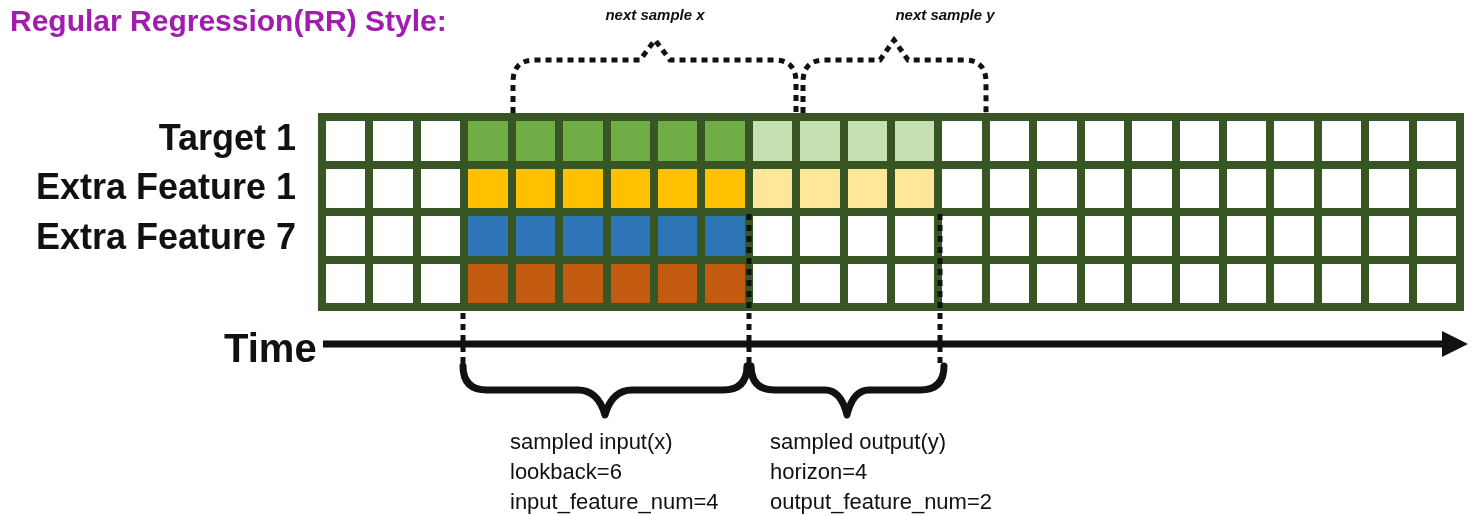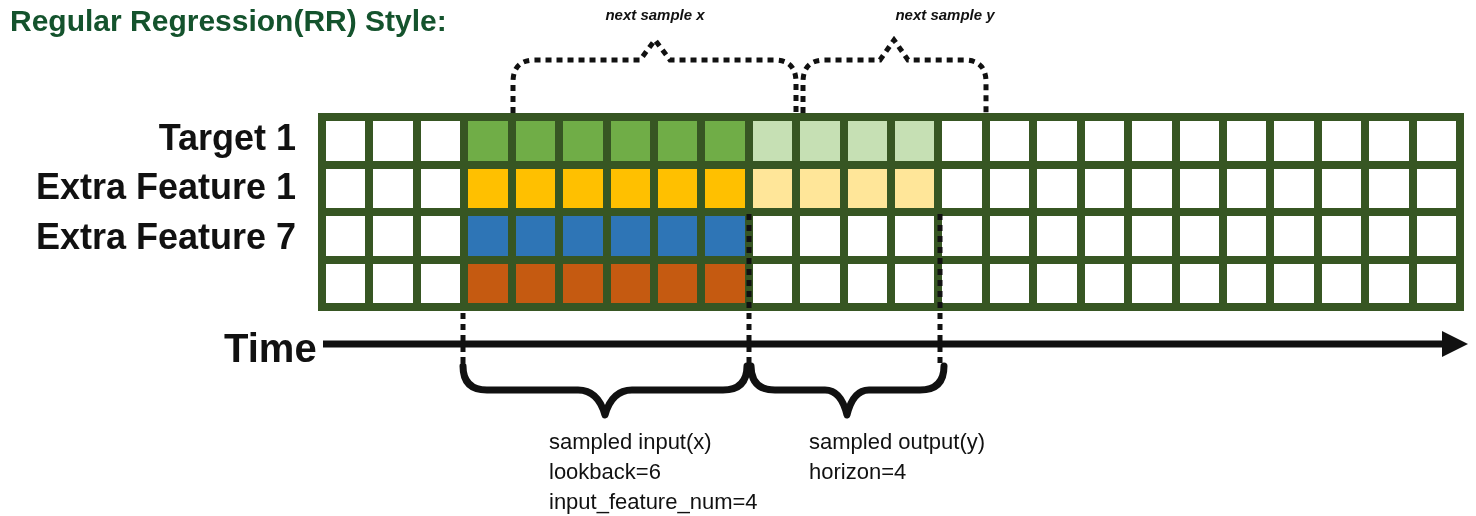--- a/index.html
+++ b/index.html
@@ -1,38 +1,38 @@
 <!DOCTYPE html>
 <html><head>
 <meta charset="utf-8">
 <style>
   html,body{margin:0;padding:0;background:#fff;}
   .canvas{
     position:relative;width:1476px;height:516px;background:#fff;overflow:hidden;
     font-family:"Liberation Sans", sans-serif;color:#111;
   }
-  .title{position:absolute;left:10px;top:4px;font-size:30px;font-weight:bold;color:#14532d;}
+  .title{position:absolute;left:10px;top:4px;font-size:30px;font-weight:bold;color:#a21caf;}
   .row-labels{position:absolute;left:0;top:113px;width:306px;height:198px;
     display:grid;grid-template-rows:repeat(4,1fr);}
   .row-label{display:flex;align-items:center;justify-content:flex-end;
     font-size:36px;font-weight:bold;padding-right:10px;white-space:nowrap;}
   .grid{position:absolute;left:318px;top:113px;width:1146px;height:198px;
     display:grid;grid-template-columns:repeat(24,1fr);grid-template-rows:repeat(4,1fr);
     gap:8px;padding:8px;box-sizing:border-box;background:#375623;}
   .cell{background:#fff;}
   .overlay{position:absolute;left:0;top:0;width:1476px;height:516px;pointer-events:none;}
   .brace-label{position:absolute;top:6px;transform:translateX(-50%);
     font-style:italic;font-weight:bold;font-size:15px;white-space:nowrap;}
   #label-nsx{left:655px;}
   #label-nsy{left:945px;}
   .time-label{position:absolute;left:224px;top:326px;font-size:40px;font-weight:bold;}
   .caption{position:absolute;top:427px;font-size:22px;line-height:30px;white-space:nowrap;}
   #caption-input{left:510px;}
   #caption-output{left:770px;}
-  .caption div{height:30px;margin-left:39px;}
+  .caption div{height:30px;}
 </style>
 </head>
 <body>
 
 <div class="canvas">
 
   <div class="title">Regular Regression(RR) Style:</div>
 
   <div class="brace-label" id="label-nsx">next sample x</div>
   <div class="brace-label" id="label-nsy">next sample y</div>
@@ -145,20 +145,21 @@
   <div class="time-label">Time</div>
 
   <div class="caption" id="caption-input">
     <div>sampled input(x)</div>
     <div>lookback=6</div>
     <div>input_feature_num=4</div>
   </div>
   <div class="caption" id="caption-output">
     <div>sampled output(y)</div>
     <div>horizon=4</div>
+    <div>output_feature_num=2</div>
   </div>
 
   <svg class="overlay" viewBox="0 0 1476 516" xmlns="http://www.w3.org/2000/svg">
 
     <path d="M 513 113 L 513 82 Q 513 60 535 60 L 640 60 L 655 40 L 670 60 L 774 60 Q 796 60 796 82 L 796 113" fill="none" stroke="#111" stroke-width="5" stroke-dasharray="6 5"></path>
 
     <path d="M 803 113 L 803 82 Q 803 60 825 60 L 880 60 L 894 40 L 908 60 L 964 60 Q 986 60 986 82 L 986 113" fill="none" stroke="#111" stroke-width="5" stroke-dasharray="6 5"></path>
 
     <path d="M 463 313 L 463 366" fill="none" stroke="#111" stroke-width="5" stroke-dasharray="6 5"></path>
     <path d="M 749 214 L 749 366" fill="none" stroke="#111" stroke-width="5" stroke-dasharray="6 5"></path>

